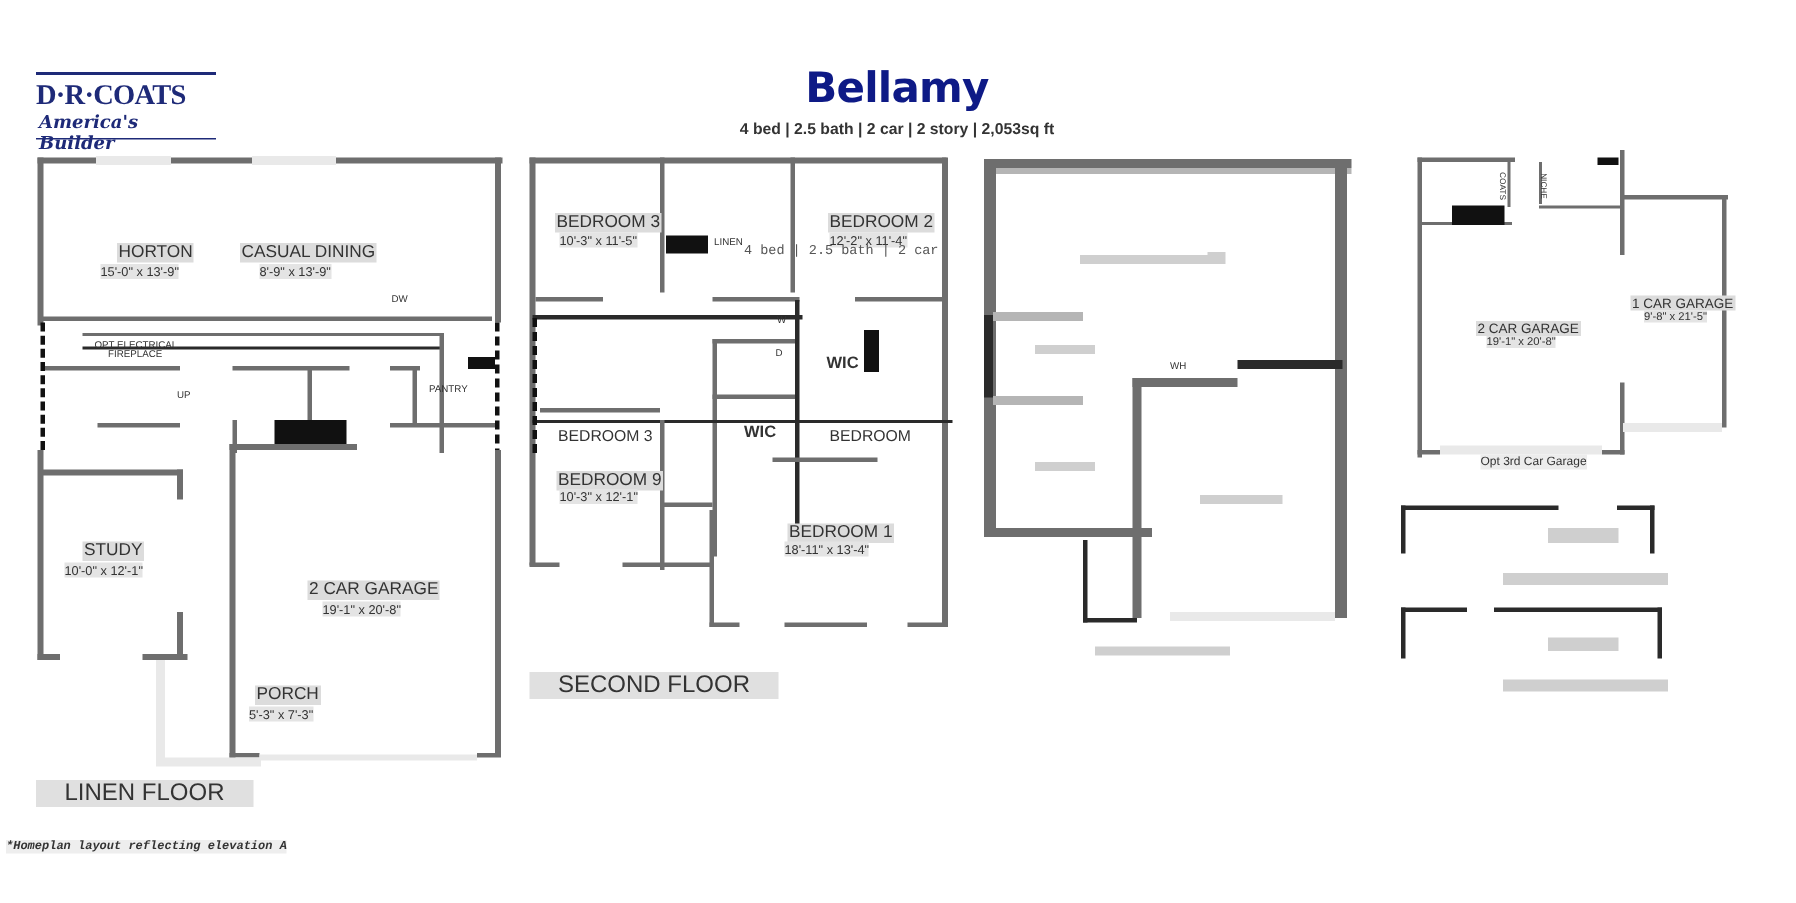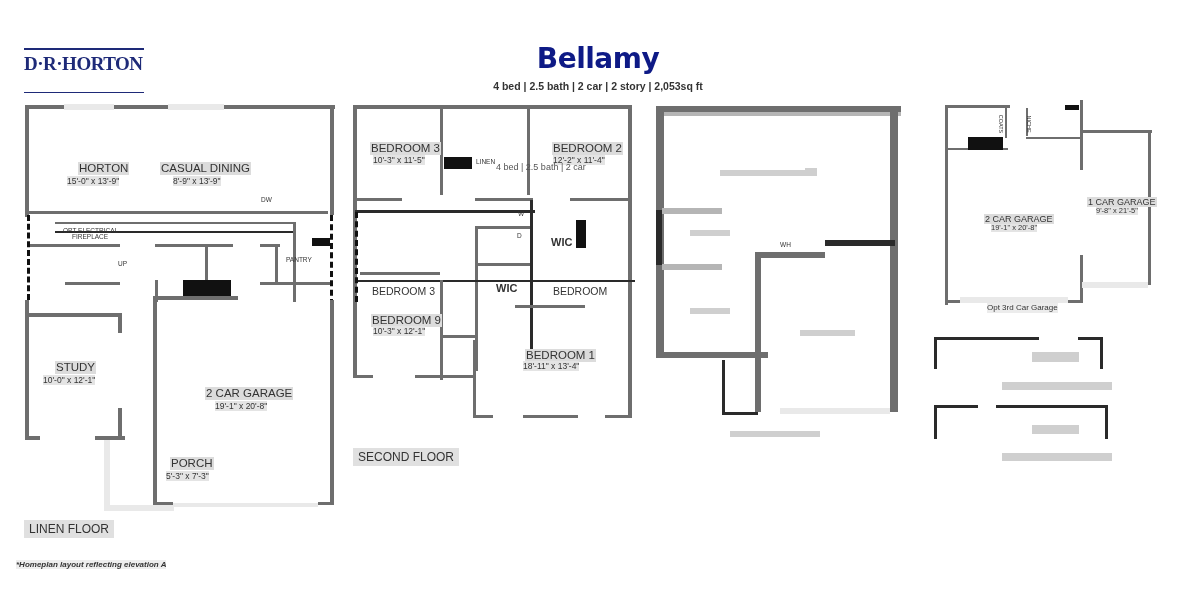--- a/index.html
+++ b/index.html
@@ -20,31 +20,32 @@
   
   .wall { position: absolute; background: #6e6e6e; }
   .wall.dark { background: #2a2a2a; }
   .wall.light { background: #b5b5b5; }
   .blk { position: absolute; background: #111; }
   .dash { position: absolute; border-left: 3px dashed #111; }
 
   .room-name { position: absolute; font-size: 11.5px; color: #333; background: #dcdcdc; padding: 0 1px; line-height: 13px; white-space: nowrap; }
   .room-dim { position: absolute; font-size: 8.5px; color: #333; background: #e4e4e4; line-height: 10px; white-space: nowrap; }
   .tiny { position: absolute; font-size: 6.5px; color: #333; line-height: 8px; white-space: nowrap; }
-  .floor-label { position: absolute; font-size: 12px; color: #333; background: #e0e0e0; line-height: 18px; padding: 0 5px; }
+  .floor-label { position: absolute; font-size: 16px; color: #333; background: #e0e0e0; line-height: 18px; padding: 0 19px; }
   .note { position: absolute; font-size: 8px; font-style: italic; font-weight: bold; color: #333; background: #eeeeee; }
   .ghost { position: absolute; background: #e9e9e9; }
   .ghostd { position: absolute; background: #cfcfcf; }
 </style>
 </head>
 <body>
 
 <div class="abs logo">
   <div class="logo-rule" style="top:0;"></div>
-  <div class="logo-main">D·R·HORTON</div>
+  <div class="logo-main">D·R·COATS</div>
+  <div class="logo-sub">America's Builder</div>
   <div class="logo-rule" style="top:44px;height:1px;"></div>
 </div>
 
 <div class="abs title">Bellamy</div>
 <div class="abs subtitle">4 bed | 2.5 bath  | 2 car  | 2 story |  2,053sq ft</div>
 
 <div class="abs" style="left:0;top:0;width:345px;height:540px;">
 
   <div class="wall" style="left:25px;top:105px;width:310px;height:4px;"></div>
   <div class="ghost" style="left:64px;top:104px;width:50px;height:6px;"></div>
@@ -137,21 +138,21 @@
   <div class="wall" style="left:133px;top:240px;width:3px;height:78px;"></div>
   <div class="wall" style="left:133px;top:315px;width:20px;height:3px;"></div>
   <div class="wall" style="left:183px;top:315px;width:55px;height:3px;"></div>
   <div class="wall" style="left:265px;top:315px;width:27px;height:3px;"></div>
   <div class="wall" style="left:175px;top:205px;width:70px;height:3px;"></div>
 
   <div class="room-name" style="left:30px;top:42px;">BEDROOM 3</div>
   <div class="room-dim" style="left:33px;top:55px;">10'-3" x 11'-5"</div>
   <div class="room-name" style="left:212px;top:42px;">BEDROOM 2</div>
   <div class="room-dim" style="left:213px;top:55px;">12'-2" x 11'-4"</div>
-  <div class="tiny" style="left:156px;top:63px;font-size:9px;color:#555;">4 bed | 2.5 bath  | 2 car</div>
+  <div class="tiny" style="left:156px;top:63px;font-size:9px;color:#555;font-family:Liberation Mono, monospace;">4 bed | 2.5 bath  | 2 car</div>
   <div class="tiny" style="left:178px;top:110px;">W</div>
   <div class="tiny" style="left:177px;top:132px;">D</div>
   <div class="room-name" style="left:210px;top:136px;background:transparent;font-weight:bold;font-size:11px;">WIC</div>
   <div class="room-name" style="left:155px;top:182px;background:transparent;font-weight:bold;font-size:11px;">WIC</div>
   <div class="room-name" style="left:31px;top:185px;background:transparent;font-size:10.5px;">BEDROOM 3</div>
   <div class="room-name" style="left:212px;top:185px;background:transparent;font-size:10.5px;">BEDROOM</div>
   <div class="room-name" style="left:31px;top:214px;">BEDROOM 9</div>
   <div class="room-dim" style="left:33px;top:226px;">10'-3" x 12'-1"</div>
   <div class="room-name" style="left:185px;top:249px;">BEDROOM 1</div>
   <div class="room-dim" style="left:183px;top:261px;">18'-11" x 13'-4"</div>
@@ -216,13 +217,13 @@
   <div class="ghostd" style="left:112px;top:252px;width:47px;height:10px;"></div>
   <div class="ghostd" style="left:82px;top:282px;width:110px;height:8px;"></div>
   <div class="wall dark" style="left:14px;top:305px;width:44px;height:3px;"></div>
   <div class="wall dark" style="left:14px;top:305px;width:3px;height:34px;"></div>
   <div class="wall dark" style="left:76px;top:305px;width:112px;height:3px;"></div>
   <div class="wall dark" style="left:185px;top:305px;width:3px;height:34px;"></div>
   <div class="ghostd" style="left:112px;top:325px;width:47px;height:9px;"></div>
   <div class="ghostd" style="left:82px;top:353px;width:110px;height:8px;"></div>
 </div>
 
-<div class="note" style="left:16px;top:560px;">*Homeplan layout reflecting elevation A</div>
+<div class="note" style="left:4px;top:560px;font-family:Liberation Mono, monospace;">*Homeplan layout reflecting elevation A</div>
 
 </body></html>

